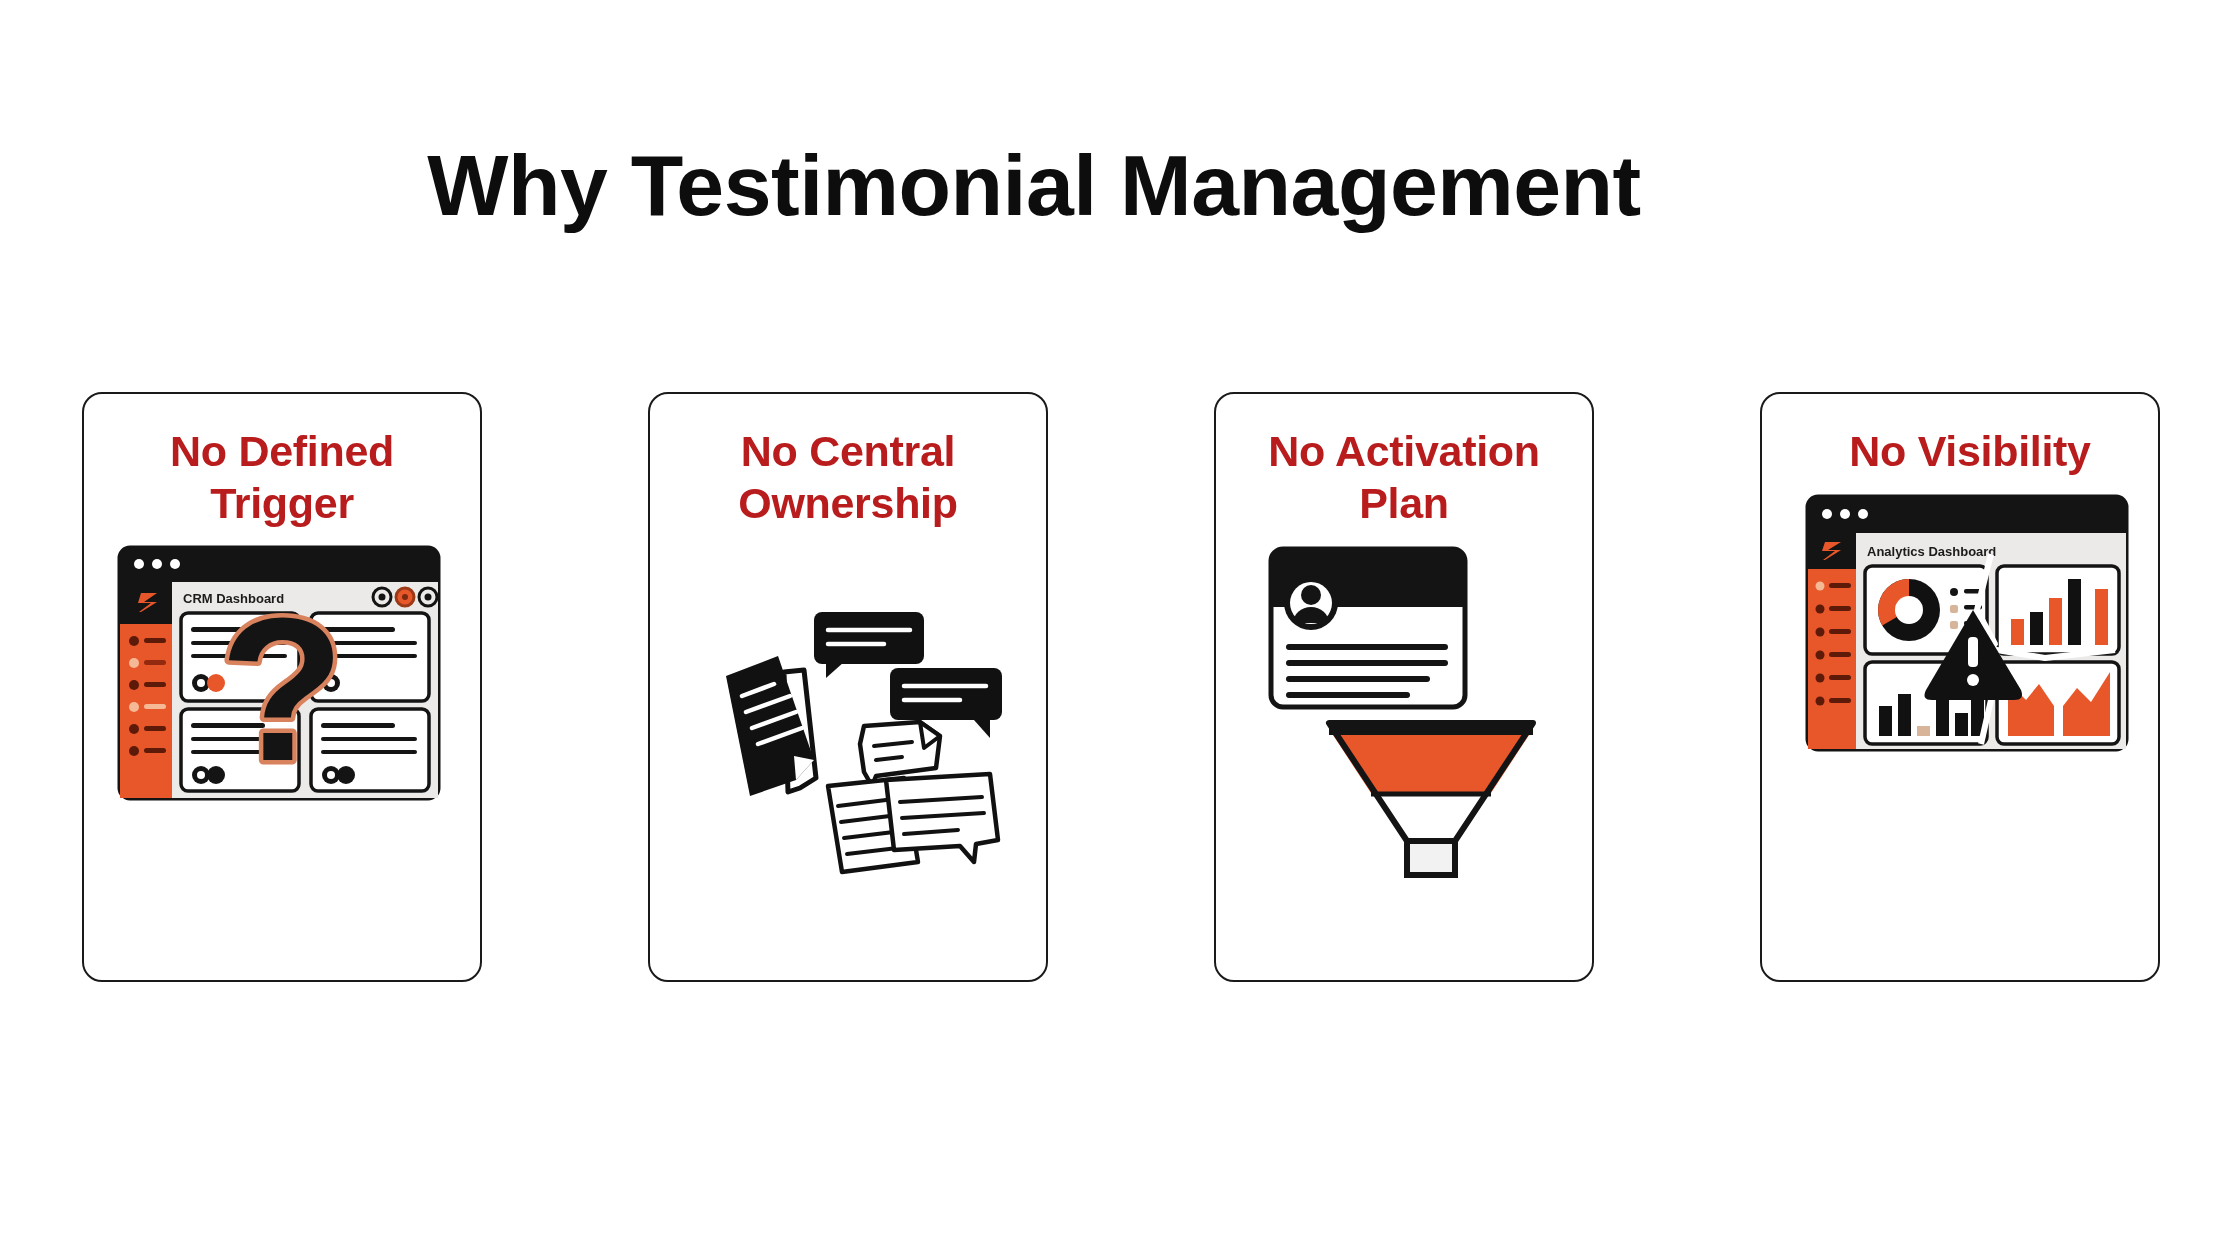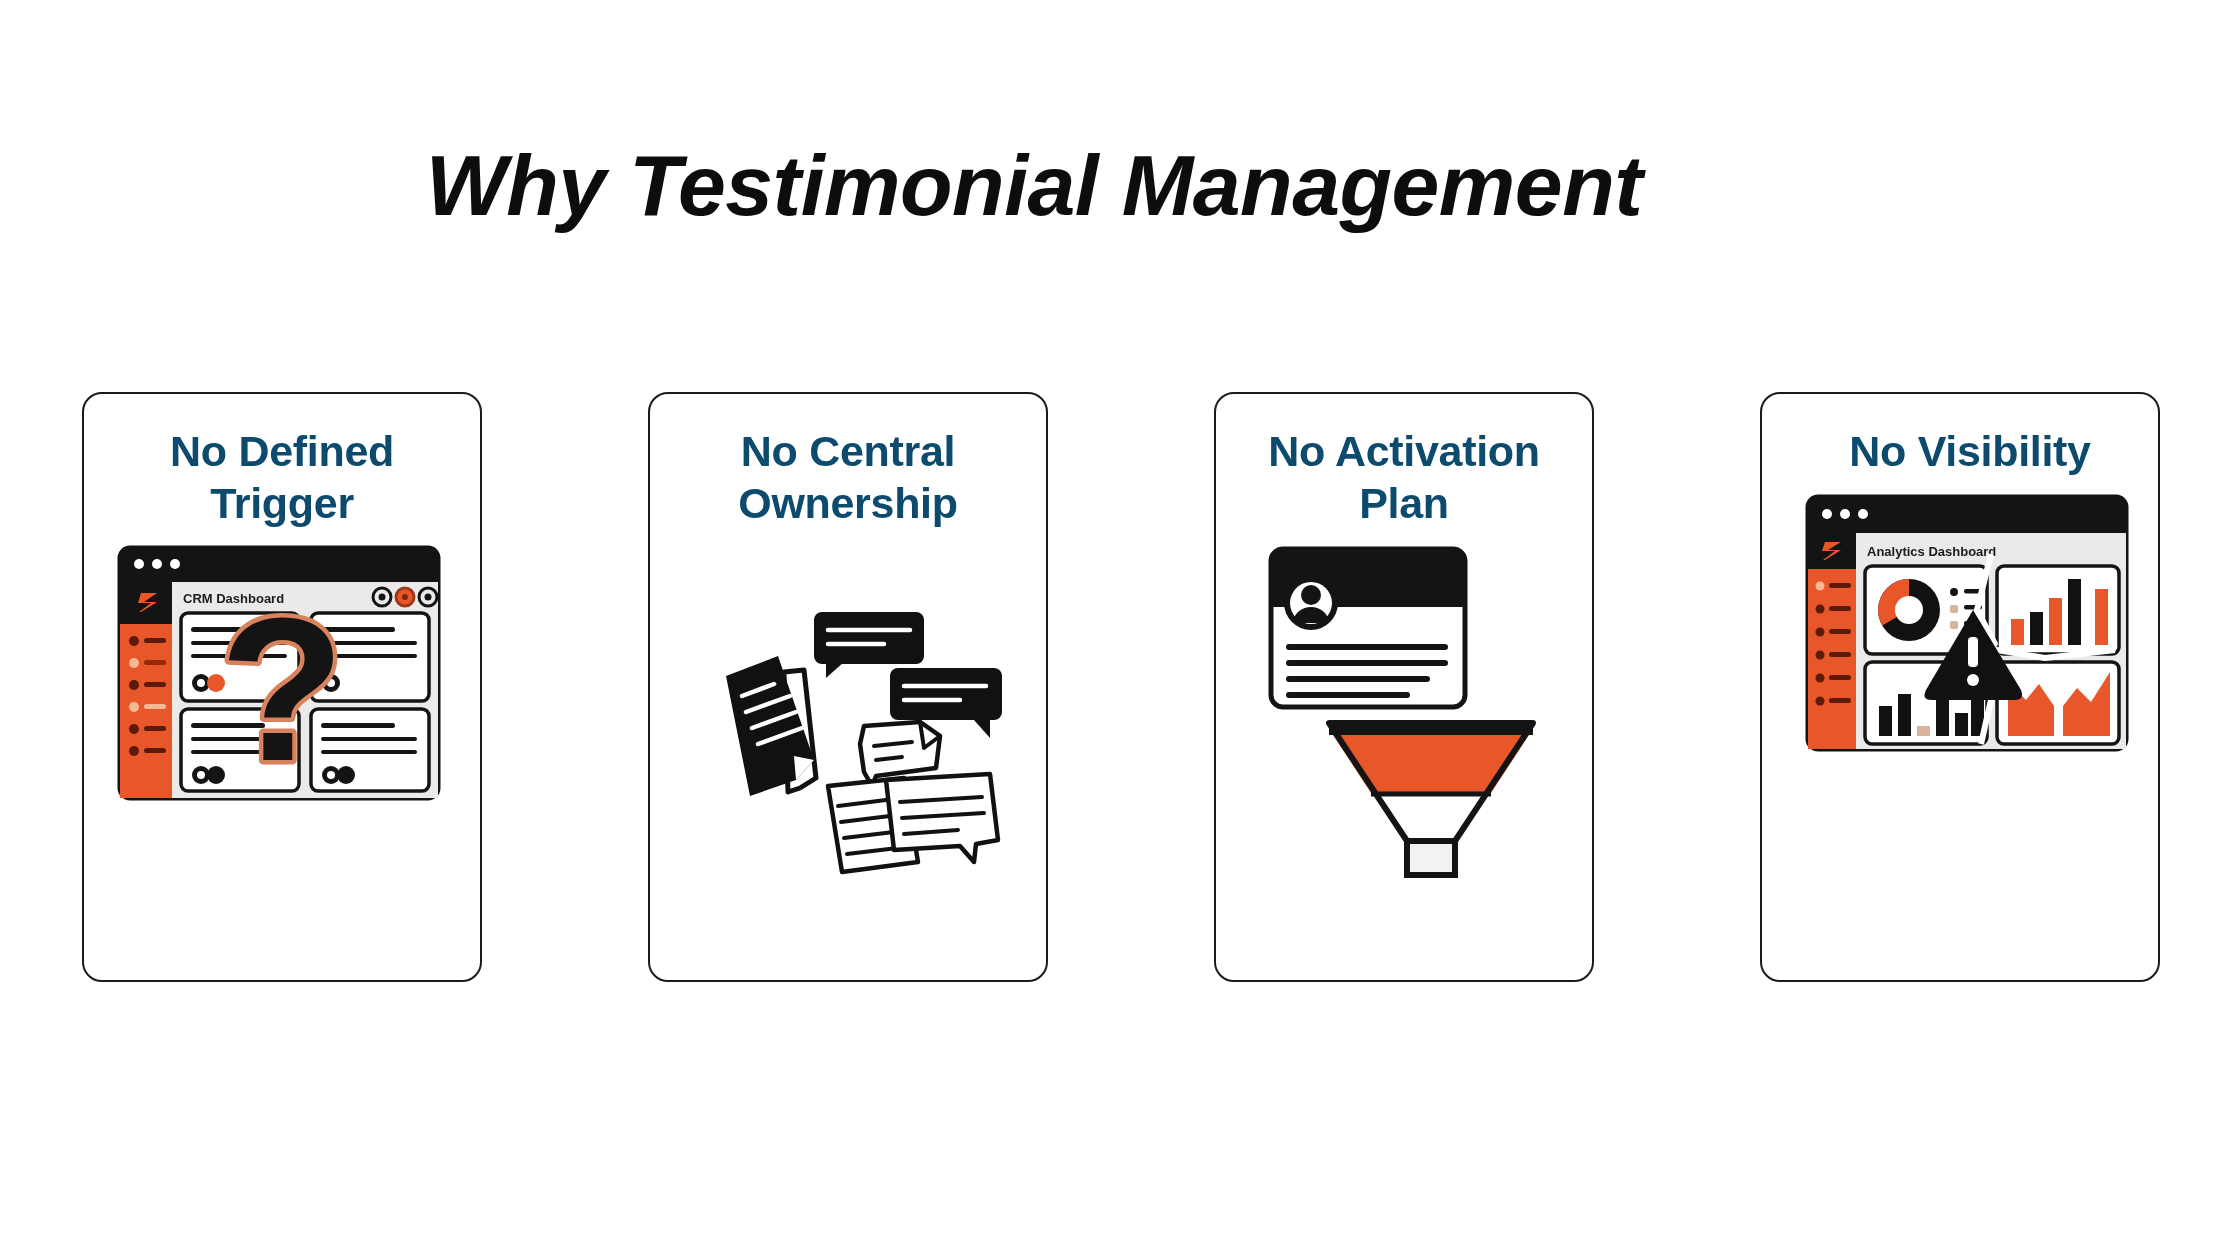--- a/index.html
+++ b/index.html
@@ -22,21 +22,20 @@
     position: absolute;
     left: 0;
     top: 78px;
     width: 2068px;
     text-align: center;
     font-size: 86px;
     font-weight: 700;
     line-height: 1.16;
     letter-spacing: -0.5px;
     color: #0d0d0d;
-    font-style: italic;
   }
   .page-title .line { display: block; }
 
   
   .card-row {
     position: absolute;
     left: 82px;
     top: 392px;
     width: 2078px;
     height: 590px;
@@ -60,21 +59,21 @@
   .card-4 { width: 380px; }
   .card-5 { width: 400px; padding-left: 20px; }
 
   .card-title {
     margin-top: 32px;
     width: 86%;
     text-align: center;
     font-size: 43px;
     font-weight: 700;
     line-height: 1.2;
-    color: #0c4a6e;
+    color: #b91c1c;
     letter-spacing: -0.3px;
   }
 
   .card-art {
     flex: 1;
     width: 100%;
     display: flex;
     align-items: flex-start;
     justify-content: center;
     padding-top: 16px;

